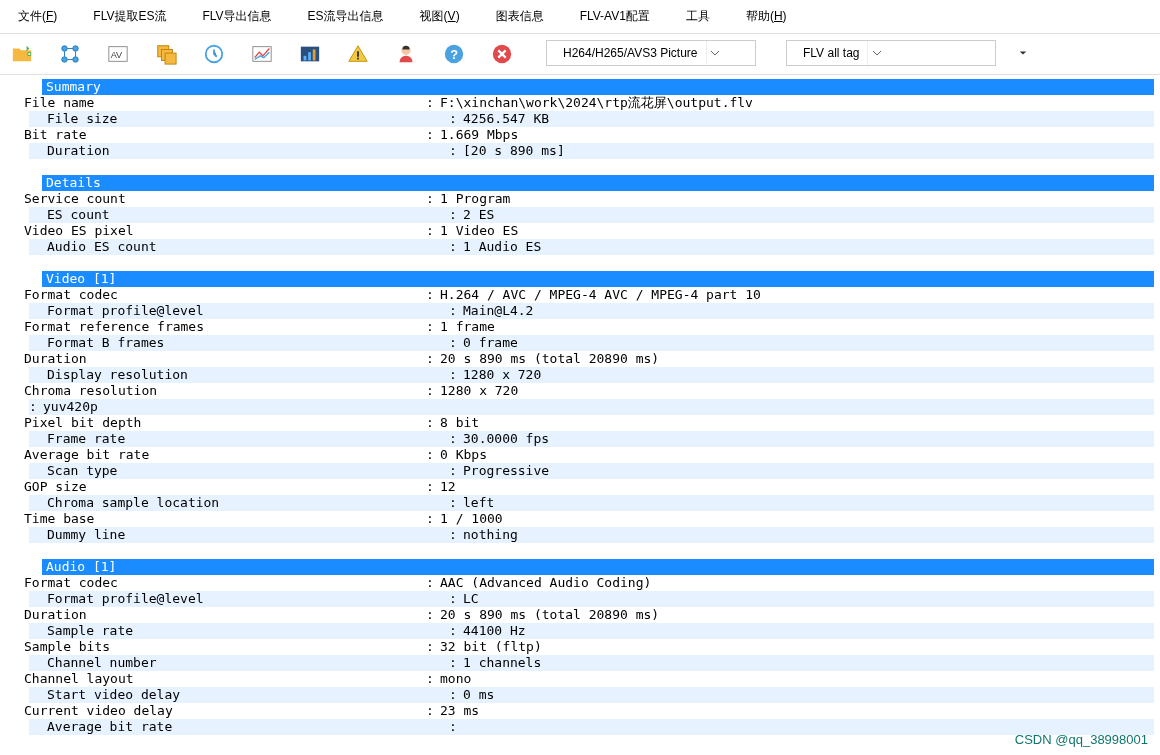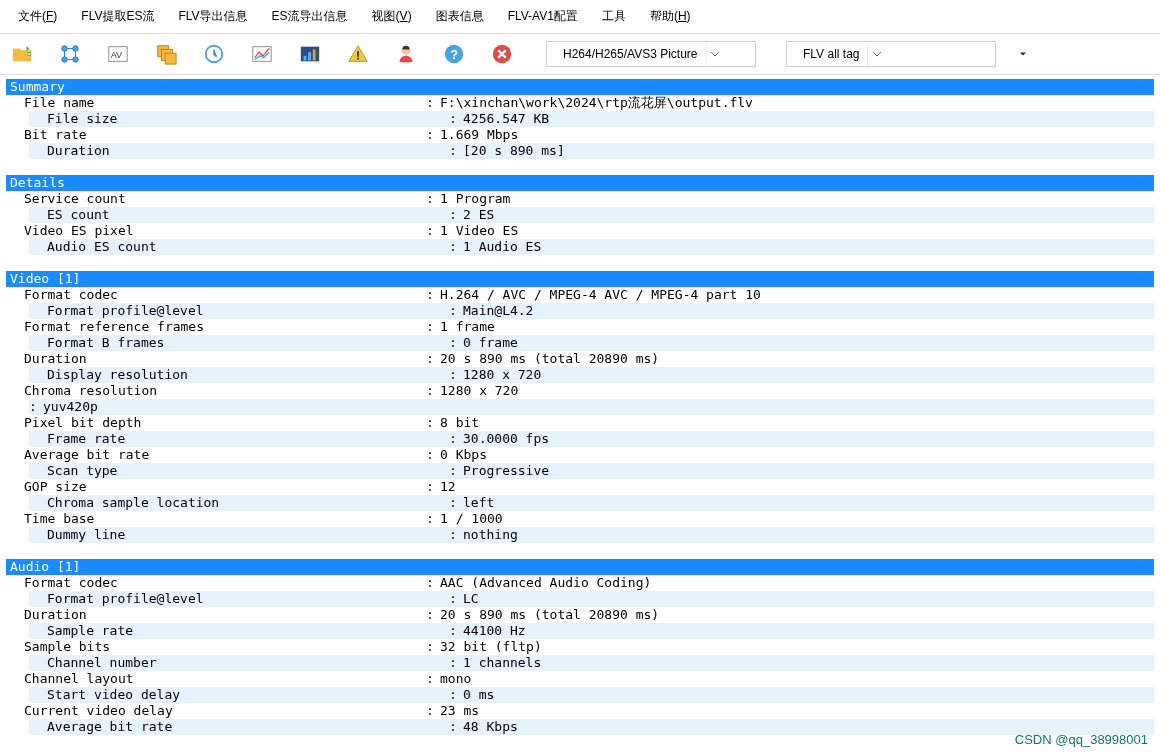--- a/index.html
+++ b/index.html
@@ -1,28 +1,28 @@
 <!DOCTYPE html>
 <html><head>
 <meta charset="utf-8">
 <style>
 * { margin: 0; padding: 0; box-sizing: border-box; }
 body { font-family: "Microsoft YaHei", Arial, sans-serif; font-size: 12px; background: #fff; width: 1160px; height: 755px; overflow: hidden; }
-.menubar { display: flex; gap: 4px; padding: 4px 8px; border-bottom: 1px solid #e0e0e0; }
+.menubar { display: flex; gap: 16px; padding: 4px 8px; border-bottom: 1px solid #e0e0e0; }
 .menubar-item { padding: 4px 10px; cursor: pointer; }
-.toolbar { display: flex; align-items: center; gap: 20px; padding: 6px 8px; border-bottom: 1px solid #e0e0e0; }
+.toolbar { display: flex; gap: 20px; padding: 6px 8px; border-bottom: 1px solid #e0e0e0; }
 .tb-icon { width: 28px; height: 28px; display: flex; align-items: center; justify-content: center; cursor: pointer; border: 1px solid transparent; }
 .tb-icon svg { width: 22px; height: 22px; }
 .combo { position: relative; display: flex; align-items: center; border: 1px solid #ccc; height: 26px; margin-left: 10px; background: #fff; padding-left: 8px; }
 .combo-text { padding: 0 8px; white-space: nowrap; }
 .combo-arrow { width: 18px; height: 100%; display: flex; align-items: center; justify-content: center; border-left: 1px solid #eee; cursor: pointer; }
 .combo-arrow svg { width: 10px; height: 10px; }
 .extra-arrow { width: 14px; height: 26px; display: flex; align-items: center; justify-content: center; cursor: pointer; }
 .content { padding: 4px 6px; font-family: "SimSun", "NSimSun", monospace; font-size: 13px; }
-.section-header { background: #1a8cff; color: #fff; padding: 0 4px; line-height: 16px; height: 16px; font-family: "SimSun", monospace; }
+.section-header { background: #1a8cff; color: #fff; padding: 0 4px; line-height: 16px; height: 16px; font-family: "SimSun", monospace; margin-left: 36px; }
 .row { display: flex; line-height: 16px; height: 16px; white-space: pre; }
 .row-even { background: #fff; }
 .row-odd { background: #e6f2ff; margin-left: 23px; }
 .row-label { width: 420px; padding-left: 18px; }
 .row-sep { width: 14px; }
 .row-value { flex: 1; }
 .blank-row { height: 16px; }
 .watermark { position: fixed; right: 12px; bottom: 8px; color: #0f766e; font-size: 13px; font-family: Arial, sans-serif; pointer-events: none; }
 </style>
 </head>
@@ -177,16 +177,16 @@
     <div class="section-header">Audio [1]</div>
     <div class="row row-even"><div class="row-label">Format codec</div><div class="row-sep">: </div><div class="row-value">AAC (Advanced Audio Coding)</div></div>
     <div class="row row-odd"><div class="row-label">Format profile@level</div><div class="row-sep">: </div><div class="row-value">LC</div></div>
     <div class="row row-even"><div class="row-label">Duration</div><div class="row-sep">: </div><div class="row-value">20 s 890 ms (total 20890 ms)</div></div>
     <div class="row row-odd"><div class="row-label">Sample rate</div><div class="row-sep">: </div><div class="row-value">44100 Hz</div></div>
     <div class="row row-even"><div class="row-label">Sample bits</div><div class="row-sep">: </div><div class="row-value">32 bit (fltp)</div></div>
     <div class="row row-odd"><div class="row-label">Channel number</div><div class="row-sep">: </div><div class="row-value">1 channels</div></div>
     <div class="row row-even"><div class="row-label">Channel layout</div><div class="row-sep">: </div><div class="row-value">mono</div></div>
     <div class="row row-odd"><div class="row-label">Start video delay</div><div class="row-sep">: </div><div class="row-value">0 ms</div></div>
     <div class="row row-even"><div class="row-label">Current video delay</div><div class="row-sep">: </div><div class="row-value">23 ms</div></div>
-    <div class="row row-odd"><div class="row-label">Average bit rate</div><div class="row-sep">: </div><div class="row-value">48 Kbps</div></div>
+    <div class="row row-odd"><div class="row-label">Average bit rate</div><div class="row-sep">: </div></div>
   </div>
 
 <div class="watermark">CSDN @qq_38998001</div>
 
 </body></html>

